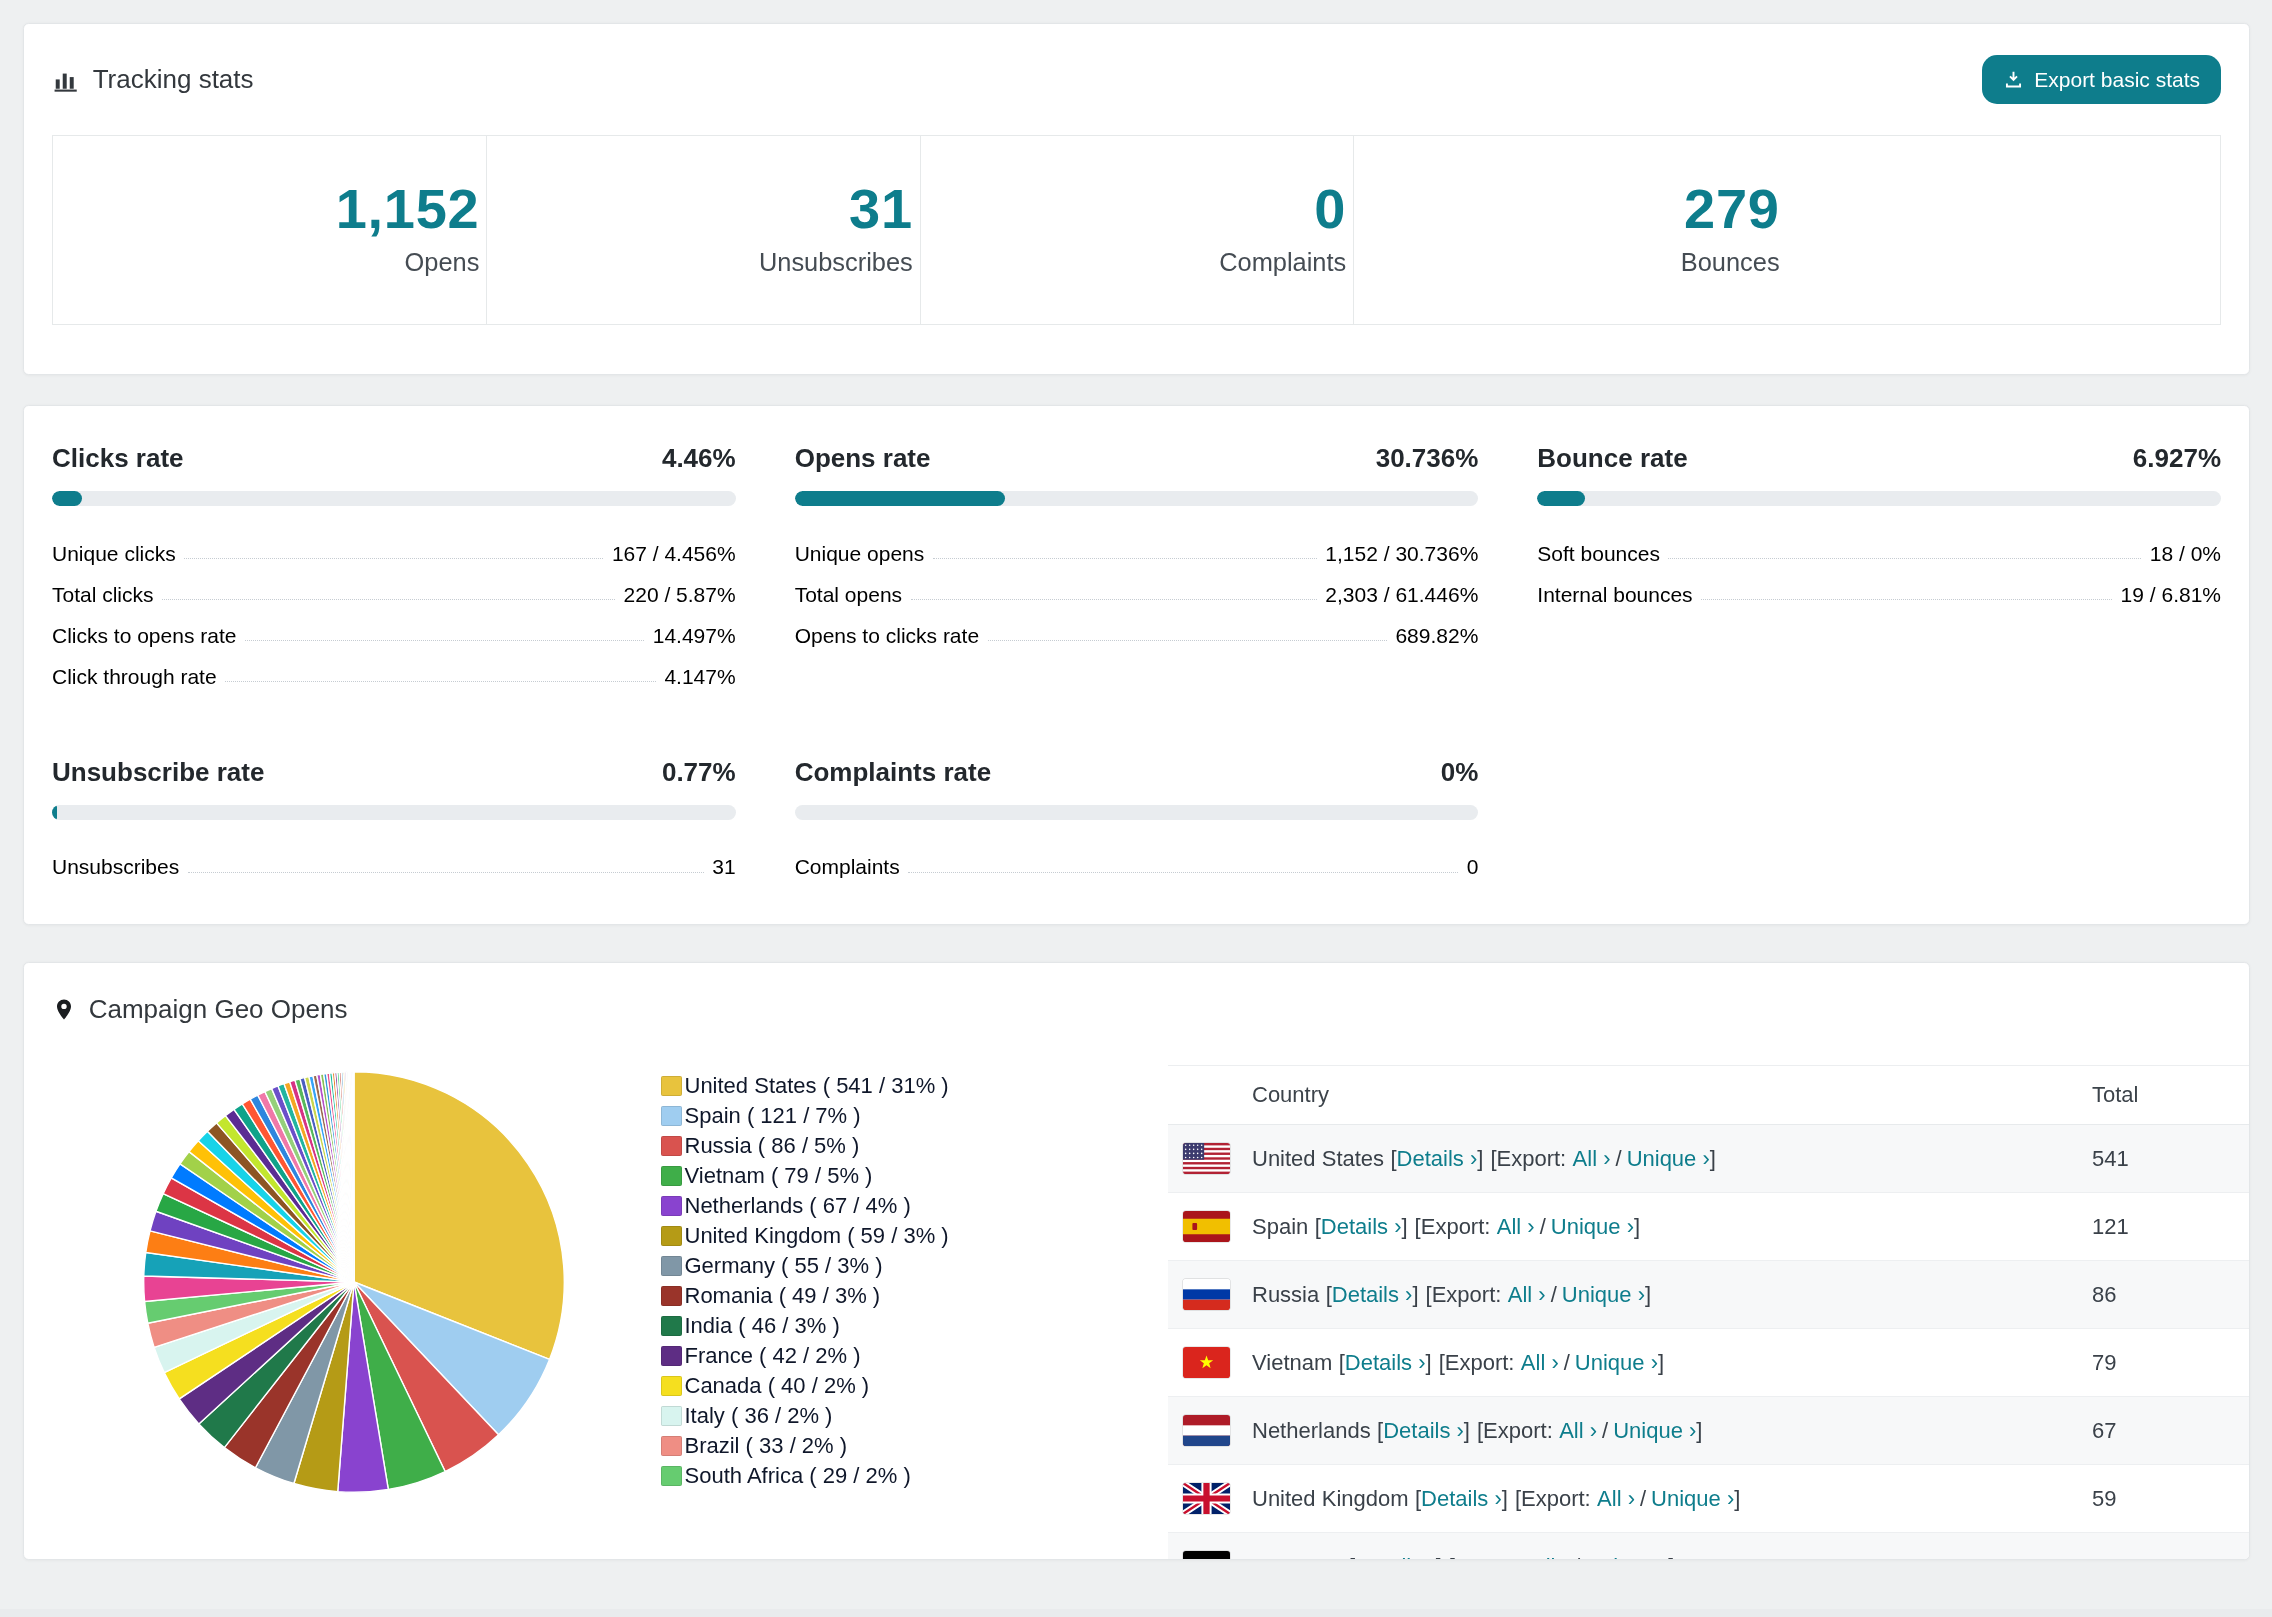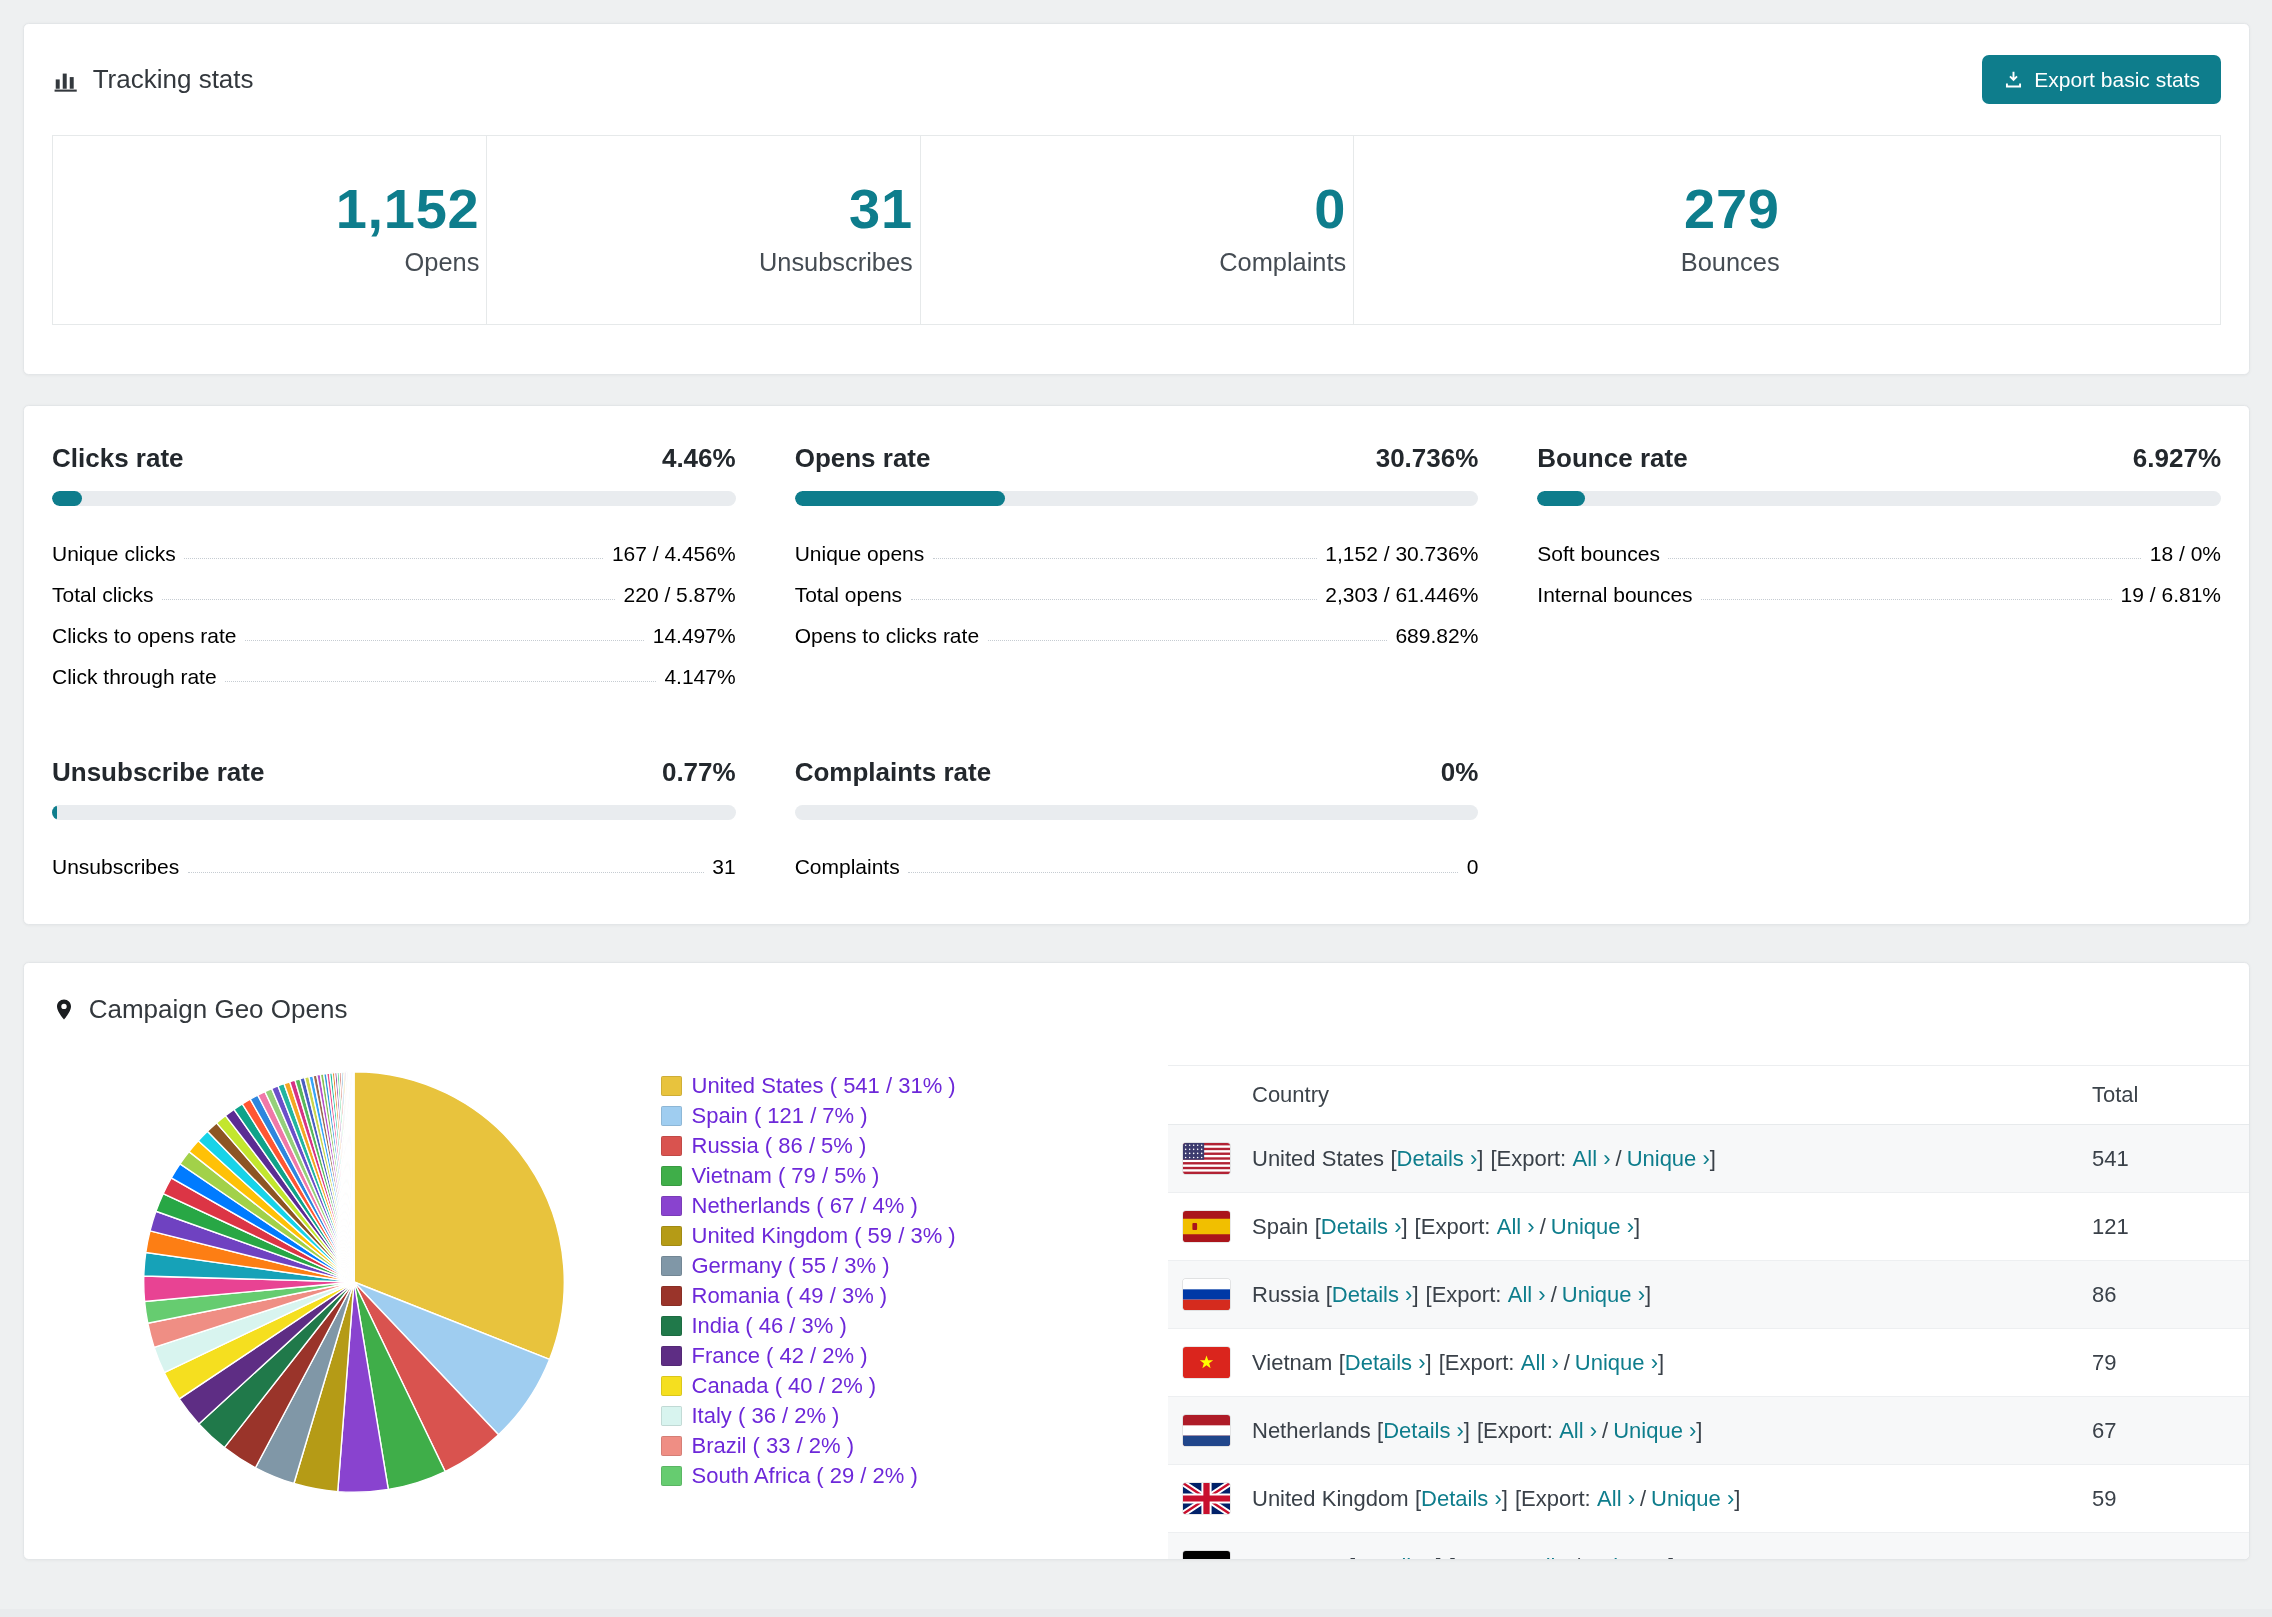--- a/index.html
+++ b/index.html
@@ -7,21 +7,21 @@
   body{background:#eef0f1;font-family:"Liberation Sans",sans-serif;color:#343a40;position:relative}
   :root{--accent:#0e7d8c}
   .page{position:relative;width:100%;height:100%}
   .card{background:#fff;border:0.7px solid #e3e6e8;border-radius:5.6px;margin:0 23px;box-shadow:0 0.7px 2.8px rgba(0,0,0,.04)}
   .card-header{display:flex;justify-content:space-between;align-items:center}
   .card-title{display:flex;align-items:center;gap:12.7px;font-size:26px;font-weight:500;color:#33383d}
   .card-title .icon{flex:none}
 
   
   .card1{margin-top:23px;padding:31px 28px 49px}
-  .btn-export{display:flex;align-items:center;gap:10px;background:var(--accent);color:#fff;font-size:21px;border:none;border-radius:7px;padding:12.7px 21px;cursor:pointer;font-family:inherit}
+  .btn-export{display:flex;align-items:center;gap:10px;background:var(--accent);color:#fff;font-size:21px;border:none;border-radius:15px;padding:12.7px 21px;cursor:pointer;font-family:inherit}
   .stats-row{display:grid;grid-template-columns:repeat(5,1fr);border:0.7px solid #e6e9ea;margin-top:31px}
   .stat-box{padding:44px 7px 47px;text-align:right;border-left:0.7px solid #e6e9ea}
   .stat-box:first-child{border-left:none}
   .stat-value{font-size:56px;font-weight:700;color:var(--accent);letter-spacing:0.7px;line-height:1.05}
   .stat-label{font-size:25.4px;color:#454c53;margin-top:8.5px}
 
   
   .card2{margin-top:30px;padding:37px 28px 45px}
   .rates-grid{display:grid;grid-template-columns:repeat(3,1fr);column-gap:59px;row-gap:68px}
   .rate-head{display:flex;justify-content:space-between;align-items:flex-start}
@@ -33,21 +33,21 @@
   .rate-row .lbl,.rate-row .val{white-space:nowrap}
   .leader{flex:1;border-bottom:1.4px dotted #c6ccd2;margin:0 8.5px 6.4px}
 
   
   .card3{margin-top:37px;height:598px;overflow:hidden;position:relative;padding:0}
   .card3 .card-header{padding:31px 28px 0}
   .geo-content{display:flex;margin-top:40px}
   .pie-col{width:637px;flex:none}
   .pie-svg{display:block;margin-left:113px}
   .legend-col{width:507px;flex:none;list-style:none;padding-top:5.6px}
-  .legend-item{display:flex;align-items:center;gap:10px;height:30px;font-size:22px;color:#6d28d9}
+  .legend-item{display:flex;align-items:center;gap:3px;height:30px;font-size:22px;color:#0f172a}
   .legend-swatch{width:20.5px;height:20.5px;border-radius:2.1px;flex:none;box-shadow:inset 0 0 0 0.7px rgba(0,0,0,.15)}
   .table-col{flex:1}
   table.geo{width:100%;border-collapse:collapse}
   .geo th{font-size:22px;font-weight:400;color:#3c434a;text-align:left;padding:16px 0;border-top:0.7px solid #eceef0;border-bottom:0.7px solid #e7eaec}
   .geo th.country-h{padding-left:84px}
   .geo td{height:68px;vertical-align:middle;font-size:22px;color:#3a4149}
   .geo tbody tr{border-bottom:0.7px solid #edeff1}
   .geo tbody tr:nth-child(odd){background:#f7f8f9}
   .flag-cell{width:84px;padding-left:15px}
   .flag{display:inline-block;width:47px;height:31px;border-radius:2.8px;overflow:hidden;box-shadow:0 0 0 0.7px rgba(0,0,0,.12);vertical-align:middle}

